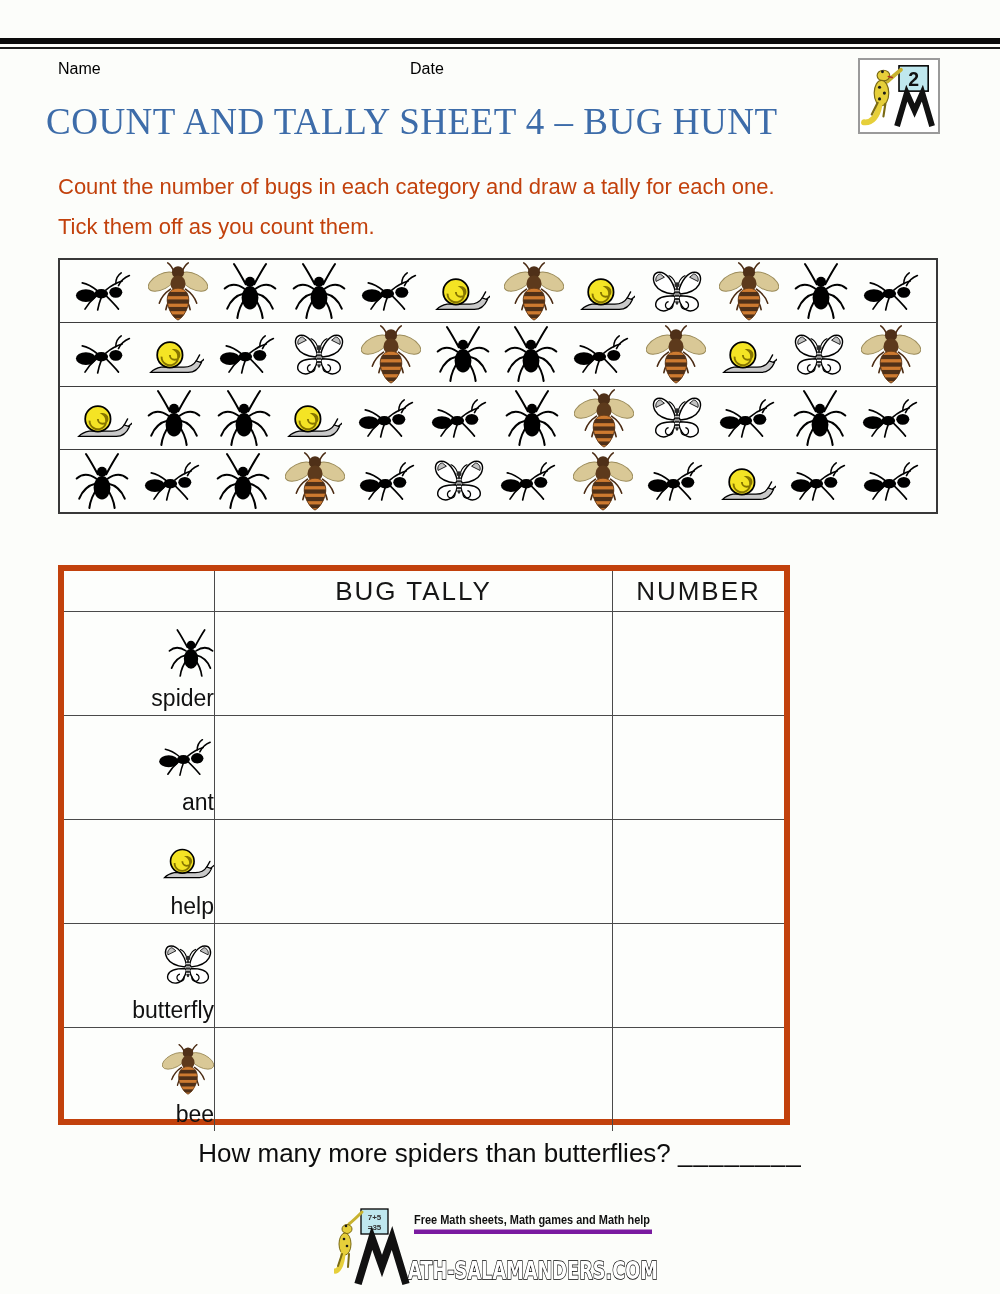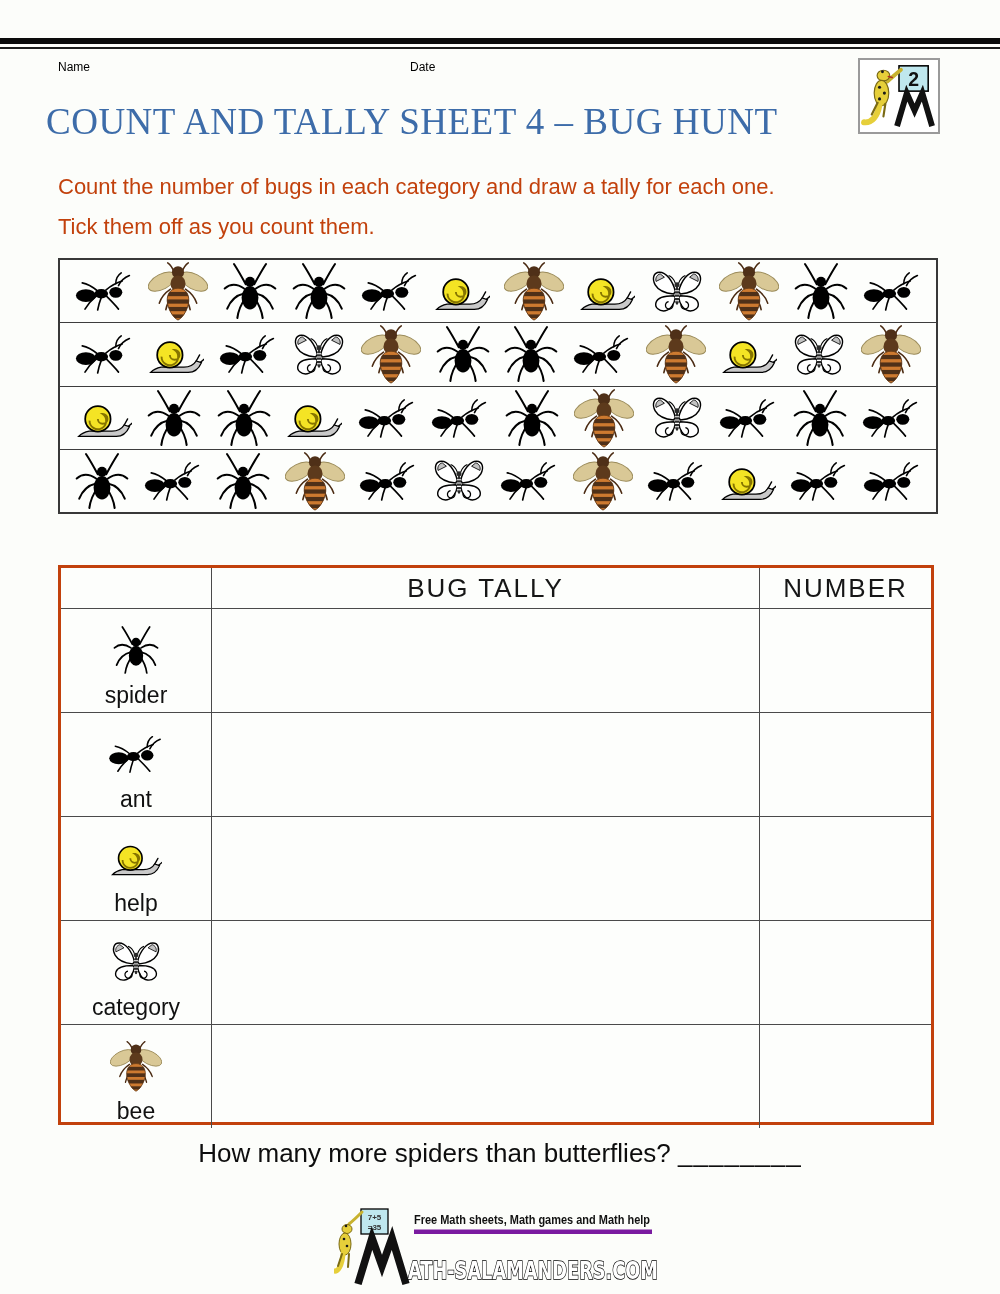--- a/index.html
+++ b/index.html
@@ -3,21 +3,21 @@
 <meta charset="utf-8">
 <style>
   html,body{margin:0;padding:0;}
   body{background:#fff;}
   .page{position:relative;width:1000px;height:1294px;background:#fcfdfa;
         font-family:"Liberation Sans",sans-serif;overflow:hidden;}
 
   .rule-thick{position:absolute;left:0;top:38px;width:100%;height:6px;background:#0b0b0b;}
   .rule-thin{position:absolute;left:0;top:47px;width:100%;height:2px;background:#1c1c1c;}
 
-  .meta{position:absolute;top:60px;font-size:12px;color:#000;}
+  .meta{position:absolute;top:60px;font-size:16px;color:#000;}
   .meta.name{left:58px;}
   .meta.date{left:410px;}
 
   .corner-badge{position:absolute;left:858px;top:58px;width:82px;height:76px;
         background:#fff;border:2px solid #9a9a9a;box-sizing:border-box;}
   .corner-badge svg{width:100%;height:100%;display:block;}
 
   h1.title{position:absolute;left:46px;top:100px;margin:0;font-family:"Liberation Serif",serif;
         font-weight:400;font-size:37px;letter-spacing:0.5px;color:#3d6ca9;white-space:nowrap;}
 
@@ -30,28 +30,28 @@
   .bug-row{flex:1 1 0;display:flex;align-items:center;justify-content:space-around;padding:0 8px;}
   .bug-row + .bug-row{border-top:1.5px solid #3d3d3d;}
 
   .bug{display:block;}
   .grid-bug.bug-spider{width:54px;height:60px;}
   .grid-bug.bug-ant{width:58px;height:40px;}
   .grid-bug.bug-bee{width:60px;height:60px;}
   .grid-bug.bug-snail{width:56px;height:42px;}
   .grid-bug.bug-butterfly{width:54px;height:47px;}
 
-  .tally-table{position:absolute;left:58px;top:565px;width:876px;height:560px;
+  .tally-table{position:absolute;left:58px;top:565px;width:732px;height:560px;
         display:grid;grid-template-columns:150px 1fr 172px;grid-template-rows:40px repeat(5,104px);
-        border:3px solid #c2410c;box-sizing:border-box;background:#fdfefc;}
+        border:6px solid #c2410c;box-sizing:border-box;background:#fdfefc;}
   .tcell{border-left:1px solid #4a4a4a;border-top:1px solid #4a4a4a;box-sizing:border-box;}
   .tcell.c0{border-left:none;}
   .tcell.th{border-top:none;display:flex;align-items:center;justify-content:center;
         font-size:26px;letter-spacing:2px;color:#161616;}
-  .bugcell{display:flex;flex-direction:column;align-items:center;padding:8px 0 5px;}
+  .bugcell{display:flex;flex-direction:column;align-items:flex-end;padding:8px 0 5px;}
   .bugcell .bug{margin:auto 0;}
   .buglabel{font-size:23px;color:#111;line-height:1.05;}
   .cell-bug.bug-spider{width:46px;height:50px;}
   .cell-bug.bug-ant{width:56px;height:38px;}
   .cell-bug.bug-snail{width:52px;height:39px;}
   .cell-bug.bug-butterfly{width:52px;height:45px;}
   .cell-bug.bug-bee{width:52px;height:52px;}
 
   .question{position:absolute;top:1138px;left:0;width:100%;margin:0;text-align:center;
         font-size:26px;color:#0d0d0d;}
@@ -276,21 +276,21 @@
           <use href="#sym-snail" xlink:href="#sym-snail"></use>
         </svg>
         <div class="buglabel">help</div>
       </div>
       <div class="tcell td c1"></div>
       <div class="tcell td c2"></div>
       <div class="tcell td c0 bugcell">
         <svg class="bug cell-bug bug-butterfly" viewBox="0 0 64 56">
           <use href="#sym-butterfly" xlink:href="#sym-butterfly"></use>
         </svg>
-        <div class="buglabel">category</div>
+        <div class="buglabel">butterfly</div>
       </div>
       <div class="tcell td c1"></div>
       <div class="tcell td c2"></div>
       <div class="tcell td c0 bugcell">
         <svg class="bug cell-bug bug-bee" viewBox="0 0 64 64">
           <use href="#sym-bee" xlink:href="#sym-bee"></use>
         </svg>
         <div class="buglabel">bee</div>
       </div>
       <div class="tcell td c1"></div>

